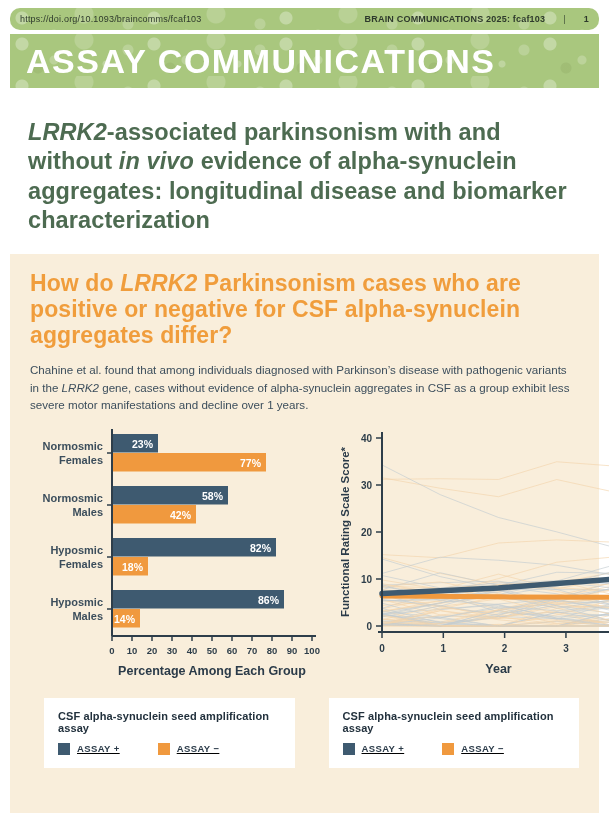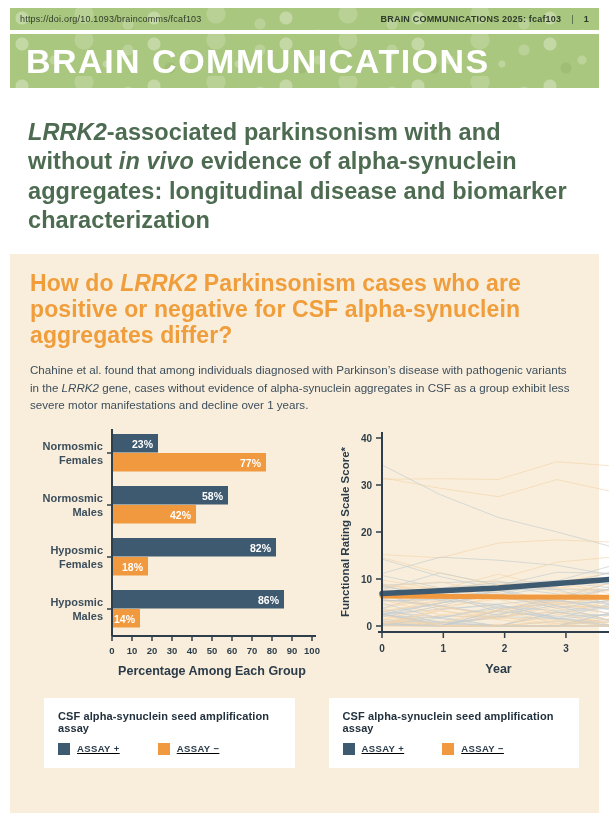--- a/index.html
+++ b/index.html
@@ -18,24 +18,24 @@
       radial-gradient(circle at 44px 26px, rgba(255,255,255,.22) 0 4px, transparent 5px),
       radial-gradient(circle at 74px 6px,  rgba(255,255,255,.18) 0 9px, transparent 10px),
       radial-gradient(circle at 96px 30px, rgba(255,255,255,.26) 0 3px, transparent 4px),
       radial-gradient(circle at 118px 16px,rgba(255,255,255,.20) 0 5px, transparent 6px),
       radial-gradient(circle at 28px 34px, rgba(134,160,92,.25) 0 5px, transparent 6px);
     background-size:132px 42px;
   }
   .top-strip{
     margin-top:8px;height:22px;display:flex;align-items:center;
     justify-content:space-between;padding:0 10px;box-sizing:border-box;
-    font-size:9px;color:#2e3a2c;letter-spacing:.2px;
+    font-size:9px;color:#2e3a2c;letter-spacing:.2px;border-radius:10px;
   }
   .top-strip a{color:#2e3a2c;text-decoration:none;}
-  .strip-right{display:flex;align-items:center;gap:10px;font-weight:bold;}
+  .strip-right{display:flex;align-items:center;gap:18px;font-weight:bold;}
   .strip-divider{font-weight:normal;opacity:.8;}
   .banner{
     margin-top:4px;height:54px;display:flex;align-items:center;
     padding-left:16px;box-sizing:border-box;
   }
   .banner-title{
     color:#ffffff;font-size:34px;font-weight:bold;letter-spacing:1.5px;
   }
 
   .article-title{
@@ -86,21 +86,21 @@
 <div class="top-strip green-tex side-margin">
   <a href="#">https://doi.org/10.1093/braincomms/fcaf103</a>
   <span class="strip-right">
     <span>BRAIN COMMUNICATIONS 2025: fcaf103</span>
     <span class="strip-divider">|</span>
     <span>1</span>
   </span>
 </div>
 
 <div class="banner green-tex side-margin">
-  <span class="banner-title">BRAIN COMMUNICATIONS</span>
+  <span class="banner-title">ASSAY COMMUNICATIONS</span>
 </div>
 
 <h1 class="article-title"><span class="it">LRRK2</span><span>-associated parkinsonism with and without </span><span class="it">in vivo</span><span> evidence of alpha-synuclein aggregates: longitudinal disease and biomarker characterization</span></h1>
 
 <div class="panel">
 
   <h2 class="question"><span>How do </span><span class="it">LRRK2</span><span> Parkinsonism cases who are positive or negative for CSF alpha-synuclein aggregates differ?</span></h2>
 
   <p class="summary"><span>Chahine et al. found that among individuals diagnosed with Parkinson’s disease with pathogenic variants in the </span><span class="it">LRRK2</span><span> gene, cases without evidence of alpha-synuclein aggregates in CSF as a group exhibit less severe motor manifestations and decline over 1 years.</span></p>
 

